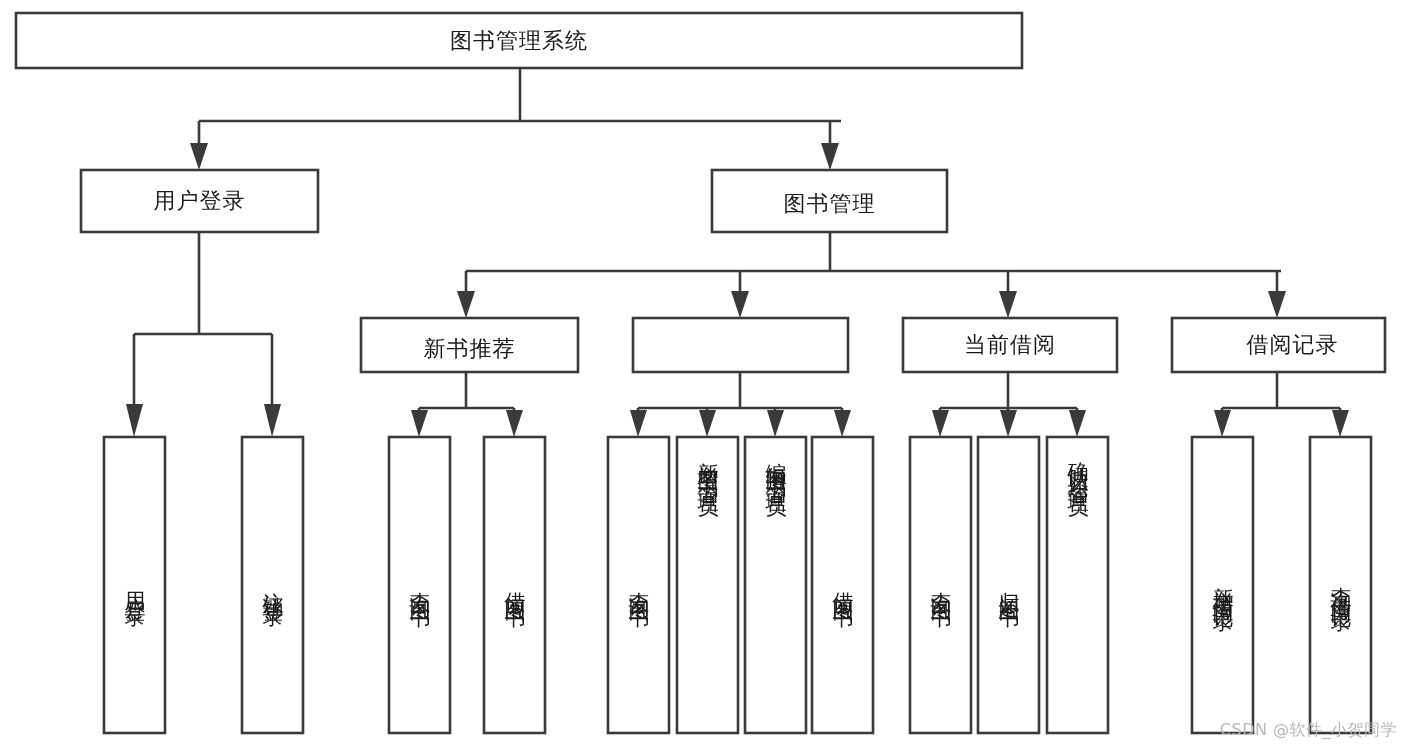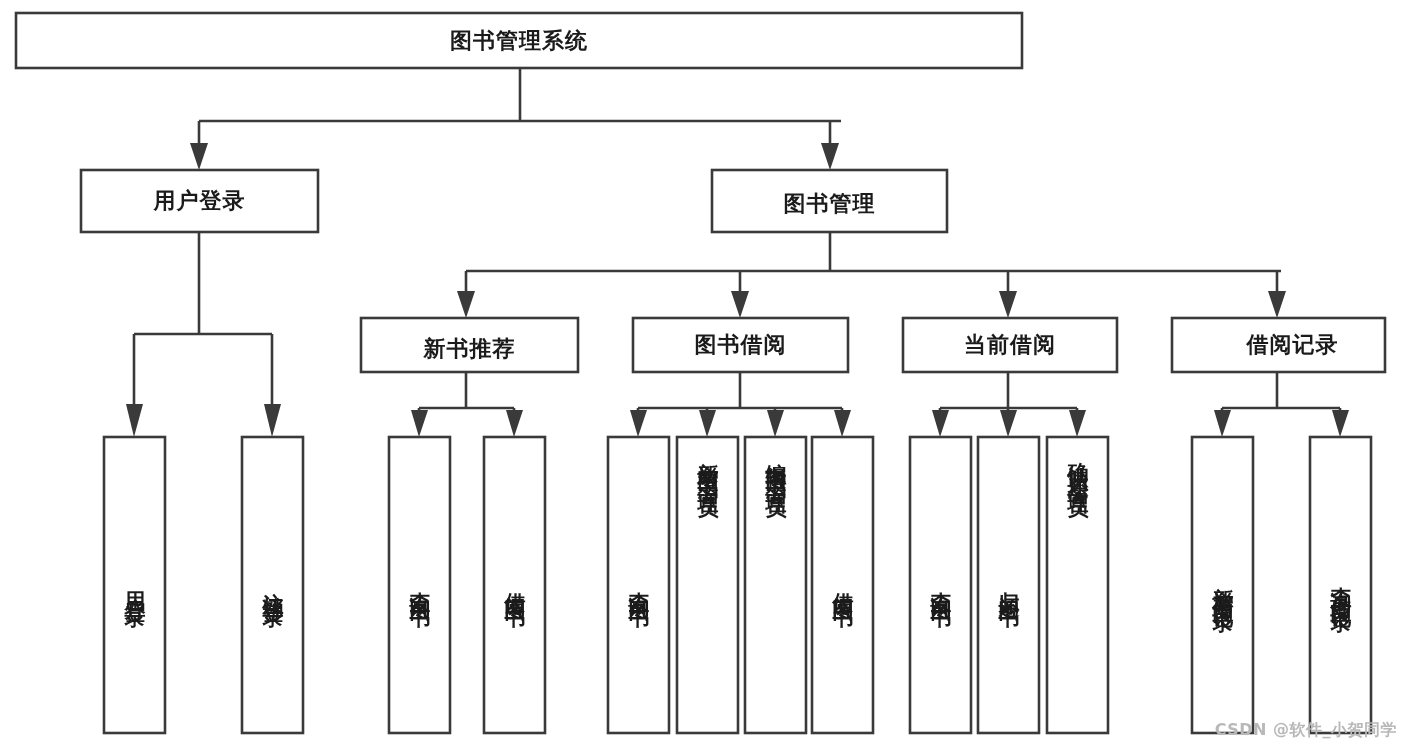--- a/index.html
+++ b/index.html
@@ -12,21 +12,20 @@
     width: 1405px;
     height: 747px;
     overflow: hidden;
     font-family: "DejaVu Sans", "Liberation Sans", sans-serif;
   }
   #diagram-root {
     position: relative;
     width: 1405px;
     height: 747px;
     background: #ffffff;
-    font-weight: bold;
   }
   svg#tree-svg {
     position: absolute;
     top: 0;
     left: 0;
     width: 1405px;
     height: 747px;
     display: block;
   }
   .node-box {
@@ -209,23 +208,20 @@
   <div class="hlabel-wrap" style="left:81px; top:170px; width:237px; height:62px;">
     <span class="hlabel-text">用户登录</span>
   </div>
   <div class="hlabel-wrap" style="left:712px; top:170px; width:235px; height:68px;">
     <span class="hlabel-text">图书管理</span>
   </div>
 
   <div class="hlabel-wrap" style="left:361px; top:318px; width:217px; height:62px;">
     <span class="hlabel-text">新书推荐</span>
   </div>
-  <div class="hlabel-wrap" style="left:633px; top:318px; width:215px; height:54px;">
-    <span class="hlabel-text">图书借阅</span>
-  </div>
   <div class="hlabel-wrap" style="left:903px; top:318px; width:214px; height:54px;text-align:right;">
     <span class="hlabel-text">当前借阅</span>
   </div>
   <div class="hlabel-wrap" style="left:1172px; top:318px; width:241px; height:54px;border-radius:10px;">
     <span class="hlabel-text">借阅记录</span>
   </div>
 
   <div class="vlabel-wrap" style="left:104px; top:437px; width:61px; height:296px;">
     <span class="vlabel-text">用户登录</span>
   </div>

